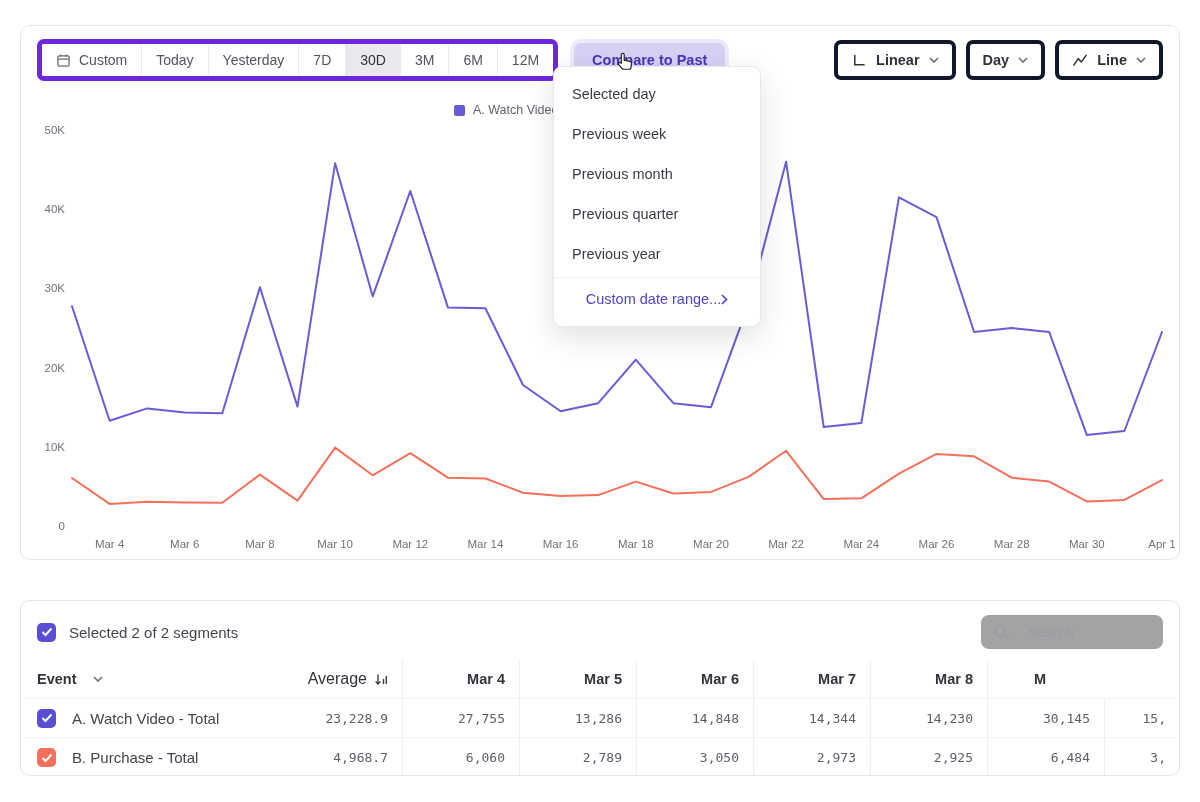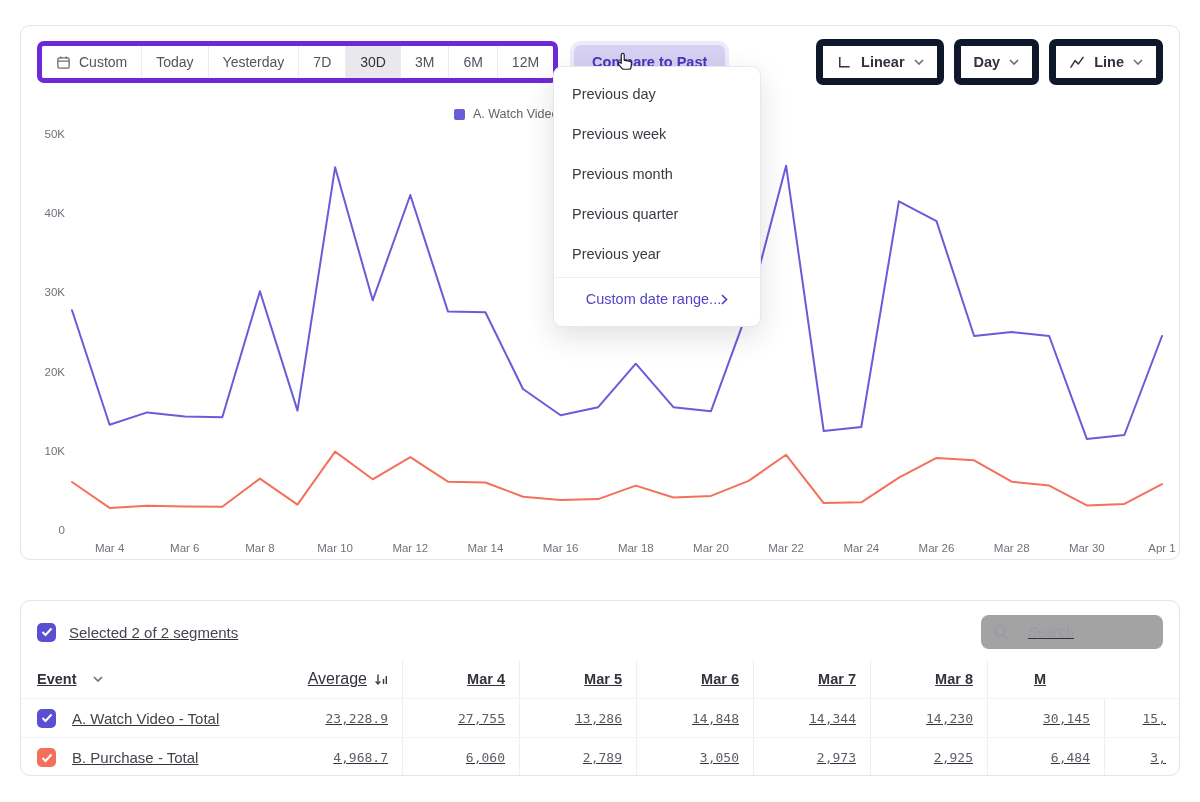--- a/index.html
+++ b/index.html
@@ -9,41 +9,41 @@
     font-family:"Liberation Sans", sans-serif;
     position:relative;
     overflow:hidden;
     color:#34333c;
   }
   .card {
     position:absolute; left:20px; right:20px;
     background:#fff; border:1px solid #e5e5ea; border-radius:10px;
   }
   #card-chart { top:25px; height:535px; }
-  #card-table { top:600px; height:176px; overflow:hidden;text-decoration:underline; }
+  #card-table { top:600px; height:176px; overflow:hidden; }
 
   
   .toolbar { display:flex; align-items:center; padding:13px 16px 11px; }
   .seg-group { display:flex; border:5px solid #6d28d9; border-radius:7px; overflow:hidden; background:#fff; }
   .seg-btn {
     padding:8px 14px; font-size:14px; color:#54535e; background:#fff;
     border:none; border-right:1px solid #ebebef; display:flex; gap:8px; align-items:center;
     cursor:pointer; white-space:nowrap; font-family:inherit;
   }
   .seg-btn:last-child { border-right:none; }
   .seg-btn.selected { background:#e9e9ed; color:#33323c; }
   .compare-btn {
     margin-left:16px; padding:9px 18px; font-size:14.5px; font-weight:600;
     color:#4534b8; background:#d6d0f3; border:none; border-radius:7px;
     box-shadow:0 0 0 4px #eceafb; cursor:pointer; font-family:inherit; white-space:nowrap;
   }
   .right-group { margin-left:auto; display:flex; gap:10px; }
   .drop-btn {
     display:flex; align-items:center; gap:9px; padding:8px 13px;
-    border:7px solid #0f172a; border-radius:7px; background:#fff;
+    border:4px solid #0f172a; border-radius:7px; background:#fff;
     font-size:14.5px; font-weight:600; color:#33323c; cursor:pointer; font-family:inherit; white-space:nowrap;
   }
   .icon { display:inline-flex; align-items:center; justify-content:center; }
 
   
   .legend { display:flex; justify-content:center; gap:26px; margin-top:10px; height:16px; align-items:center; position:relative; z-index:1; }
   .legend-item { display:flex; gap:8px; align-items:center; font-size:12.5px; color:#63626c; cursor:pointer; }
   .sw { width:11px; height:11px; border-radius:2px; flex:none; }
   #chart-svg { display:block; width:1158px; height:445px; margin-top:2px; }
   .ax { fill:#71717b; font-size:11.5px; font-family:"Liberation Sans", sans-serif; }
@@ -210,21 +210,21 @@
       <text class="ax" x="915.5" y="428" text-anchor="middle">Mar 26</text>
       <text class="ax" x="990.7" y="428" text-anchor="middle">Mar 28</text>
       <text class="ax" x="1065.8" y="428" text-anchor="middle">Mar 30</text>
       <text class="ax" x="1141.0" y="428" text-anchor="middle">Apr 1</text>
       <polyline points="51.0,186.2 88.6,300.8 126.2,288.4 163.8,292.4 201.3,293.3 238.9,167.3 276.5,286.6 314.1,43.3 351.7,176.3 389.3,71.0 426.9,187.4 464.4,188.2 502.0,265.0 539.6,291.2 577.2,283.2 614.8,239.7 652.4,283.2 690.0,287.2 727.6,184.2 765.1,41.7 802.7,307.0 840.3,303.0 877.9,77.3 915.5,97.1 953.1,212.0 990.7,208.0 1028.2,212.0 1065.8,314.9 1103.4,311.0 1141.0,212.0" fill="none" stroke="#685cd8" stroke-width="2" stroke-linejoin="round" stroke-linecap="round"></polyline>
       <polyline points="51.0,358.0 88.6,383.9 126.2,381.8 163.8,382.5 201.3,382.8 238.9,354.6 276.5,380.6 314.1,327.6 351.7,355.3 389.3,333.1 426.9,357.7 464.4,358.5 502.0,372.7 539.6,375.9 577.2,375.1 614.8,361.6 652.4,373.5 690.0,371.9 727.6,356.9 765.1,330.8 802.7,379.1 840.3,378.3 877.9,353.7 915.5,333.9 953.1,336.3 990.7,357.7 1028.2,361.6 1065.8,381.4 1103.4,379.9 1141.0,360.1" fill="none" stroke="#f4705b" stroke-width="2" stroke-linejoin="round" stroke-linecap="round"></polyline>
     </svg>
 </div>
 
 <div id="compare-menu">
-  <div class="menu-item">Previous day</div>
+  <div class="menu-item">Selected day</div>
   <div class="menu-item">Previous week</div>
   <div class="menu-item">Previous month</div>
   <div class="menu-item">Previous quarter</div>
   <div class="menu-item">Previous year</div>
   <div class="menu-item menu-custom">
     <span>Custom date range...</span>
     <span class="icon">
       <svg width="7" height="11" viewBox="0 0 7 11" fill="none" stroke="#5144c8" stroke-width="1.7">
           <polyline points="1,1 5.5,5.5 1,10"></polyline>
         </svg>

